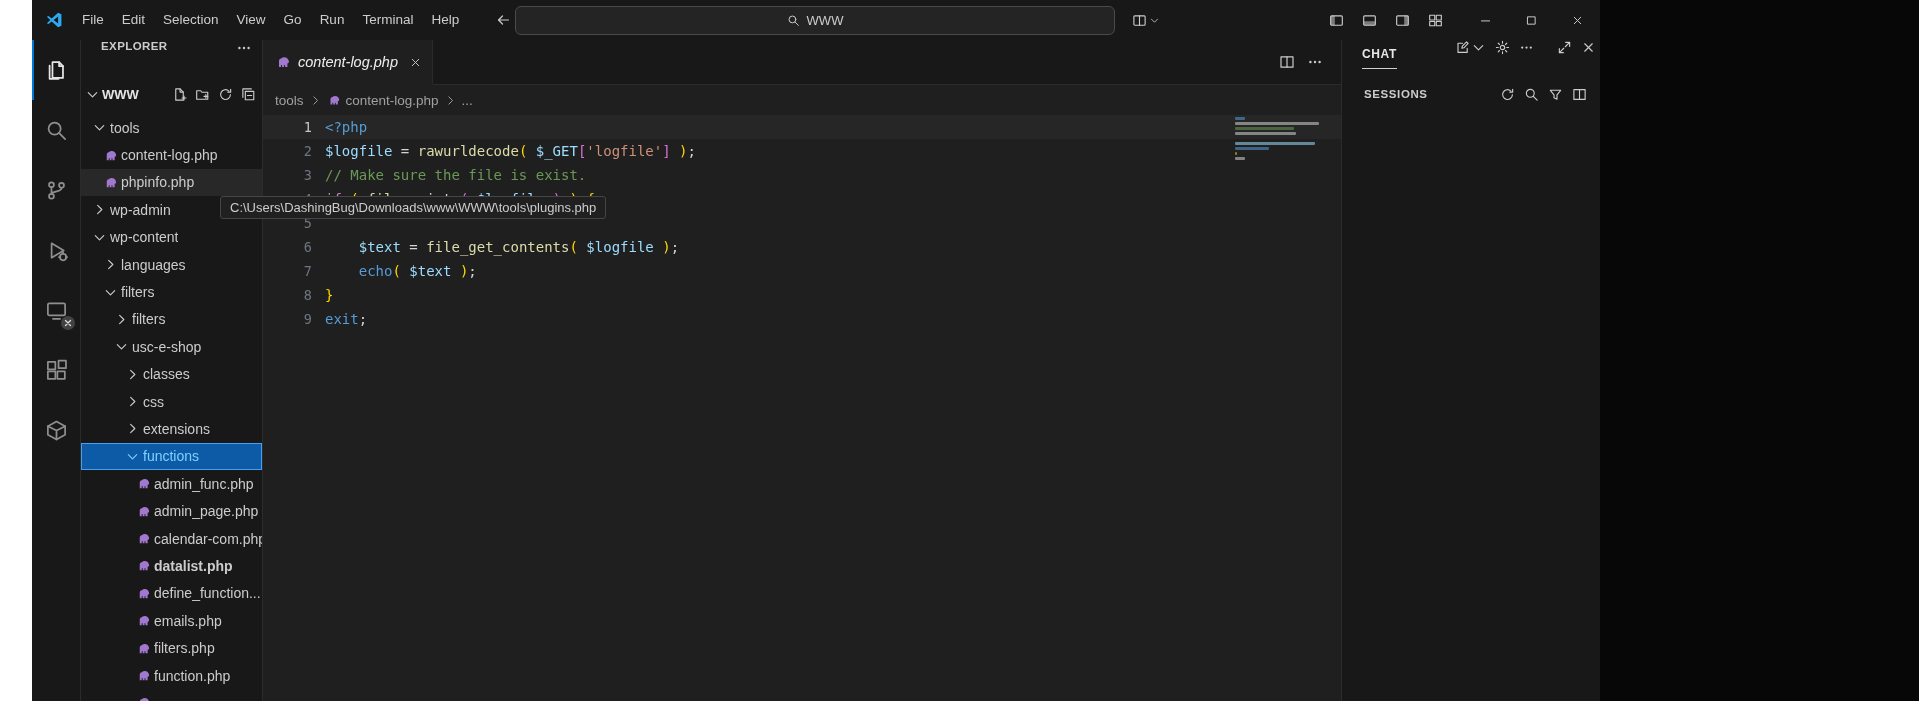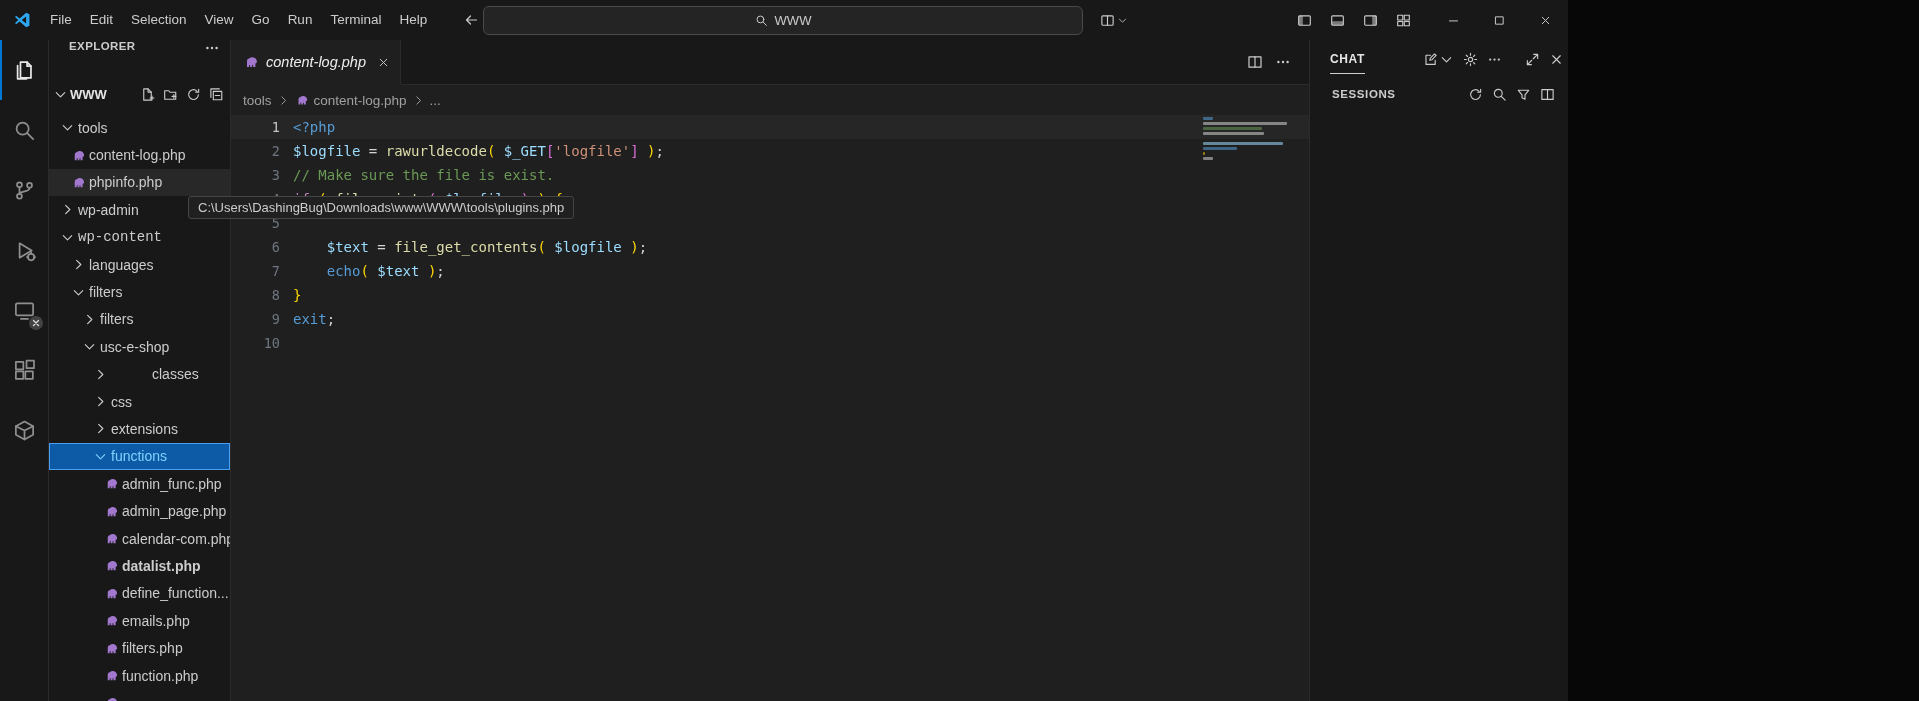--- a/index.html
+++ b/index.html
@@ -1,17 +1,17 @@
 <!DOCTYPE html>
 <html style="--bg-titlebar: #181818; --bg-sidebar: #181818; --bg-editor: #1f1f1f; --bg-chat: #181818; --bg-desktop: #070707; --border: #2b2b2b; --text: #cccccc; --icon: #8f8f8f; --icon-active: #e7e7e7; --accent: #0078d4; --selection-bg: #0d5aa7; --selection-border: #4aa0f0; --hover-bg: #282828; --tooltip-bg: #202020; --tooltip-border: #454545; --badge-bg: #424242; --line-number: #6e7681; --line-number-active: #c6c6c6; --command-bg: #242424; --command-border: #4a4a4a; --breadcrumb: #a0a0a0; --php-icon: #a277ce;"><head>
 <meta charset="utf-8">
 <style>
   html,body{margin:0;padding:0;width:1919px;height:701px;overflow:hidden;
     font-family:"Liberation Sans",sans-serif;-webkit-font-smoothing:antialiased;}
-  #screen{position:relative;width:1743px;height:701px;background:var(--bg-desktop);}
+  #screen{position:relative;width:1743px;height:701px;background:var(--bg-desktop);margin-left:32px;}
   #window{position:absolute;left:0;top:0;width:1568px;height:701px;background:var(--bg-titlebar);}
   .icon svg{display:block;width:16px;height:16px;}
 
   
   #titlebar{position:relative;height:40px;background:var(--bg-titlebar);
     border-bottom:1px solid var(--border);display:flex;align-items:center;color:var(--text);}
   #vscode-logo{margin:0 10px 0 13px;}
   #vscode-logo svg{width:18px;height:18px;}
   #menu-bar{display:flex;height:100%;align-items:center;}
   .menu-item{padding:0 9px;font-size:13.5px;line-height:40px;color:var(--text);cursor:default;}
@@ -88,21 +88,21 @@
   .code-line .ln{flex:0 0 49px;text-align:right;color:var(--line-number);font-size:13.5px;}
   .code-line .lt{margin-left:13px;}
   .code-line.current{background:rgba(255,255,255,.035);}
   .code-line.current .ln{color:var(--line-number-active);}
   #minimap{position:absolute;top:2px;right:14px;width:96px;}
   .mm-bar{height:3px;margin:0 0 2px 4px;border-radius:1px;opacity:.55;}
 
   
   #chat{width:258px;background:var(--bg-chat);border-left:1px solid var(--border);
     display:flex;flex-direction:column;color:var(--text);}
-  #chat-header{height:38px;display:flex;align-items:center;padding:0 4px 0 20px;}
+  #chat-header{height:38px;display:flex;align-items:flex-start;padding:0 4px 0 20px;}
   #chat-title{font-size:12px;font-weight:700;letter-spacing:.6px;color:#e7e7e7;
     border-bottom:1px solid #d0d0d0;padding-bottom:7px;margin-top:7px;}
   #chat-actions{margin-left:auto;display:flex;align-items:center;gap:9px;}
   #chat-actions .icon svg{width:15px;height:15px;}
   #chat-actions .gap{margin-left:14px;}
   .split-btn{display:flex;align-items:center;gap:1px;}
   .split-btn .chev svg{width:10px;height:10px;}
   #sessions-row{height:32px;display:flex;align-items:center;padding:0 13px 0 22px;}
   #sessions-title{font-size:11.5px;font-weight:700;letter-spacing:.6px;color:var(--text);}
   #sessions-actions{margin-left:auto;display:flex;align-items:center;gap:9px;}
@@ -378,21 +378,21 @@
               <span class="lbl">phpinfo.php</span>
             </div>
             <div class="tree-row" style="padding-left: 9px;">
               <span class="slot">
                 <svg viewBox="0 0 16 16" fill="none" stroke="currentColor" stroke-width="1.2" stroke-linecap="round" stroke-linejoin="round">
                   <path d="M6 3.5 10.5 8 6 12.5"></path>
                 </svg>
               </span>
               <span class="lbl">wp-admin</span>
             </div>
-            <div class="tree-row" style="padding-left: 9px; font-family: Liberation Mono, monospace;">
+            <div class="tree-row" style="padding-left: 9px;">
               <span class="slot">
                 <svg viewBox="0 0 16 16" fill="none" stroke="currentColor" stroke-width="1.2" stroke-linecap="round" stroke-linejoin="round">
                   <path d="M3.5 6l4.5 4.5L12.5 6"></path>
                 </svg>
               </span>
               <span class="lbl">wp-content</span>
             </div>
             <div class="tree-row" style="padding-left: 20px;">
               <span class="slot">
                 <svg viewBox="0 0 16 16" fill="none" stroke="currentColor" stroke-width="1.2" stroke-linecap="round" stroke-linejoin="round">
@@ -418,21 +418,21 @@
               <span class="lbl">filters</span>
             </div>
             <div class="tree-row" style="padding-left: 31px;">
               <span class="slot">
                 <svg viewBox="0 0 16 16" fill="none" stroke="currentColor" stroke-width="1.2" stroke-linecap="round" stroke-linejoin="round">
                   <path d="M3.5 6l4.5 4.5L12.5 6"></path>
                 </svg>
               </span>
               <span class="lbl">usc-e-shop</span>
             </div>
-            <div class="tree-row" style="padding-left: 42px; gap: 41px;">
+            <div class="tree-row" style="padding-left: 42px;">
               <span class="slot">
                 <svg viewBox="0 0 16 16" fill="none" stroke="currentColor" stroke-width="1.2" stroke-linecap="round" stroke-linejoin="round">
                   <path d="M6 3.5 10.5 8 6 12.5"></path>
                 </svg>
               </span>
               <span class="lbl">classes</span>
             </div>
             <div class="tree-row" style="padding-left: 42px;">
               <span class="slot">
                 <svg viewBox="0 0 16 16" fill="none" stroke="currentColor" stroke-width="1.2" stroke-linecap="round" stroke-linejoin="round">
@@ -587,21 +587,20 @@
           <div id="code-lines">
               <div class="code-line current"><span class="ln">1</span><span class="lt"><span style="color: rgb(86, 156, 214);">&lt;?php</span></span></div>
               <div class="code-line"><span class="ln">2</span><span class="lt"><span style="color: rgb(156, 220, 254);">$logfile</span><span style="color: rgb(212, 212, 212);"> = </span><span style="color: rgb(220, 220, 170);">rawurldecode</span><span style="color: rgb(255, 215, 0);">(</span><span style="color: rgb(212, 212, 212);"> </span><span style="color: rgb(156, 220, 254);">$_GET</span><span style="color: rgb(218, 112, 214);">[</span><span style="color: rgb(206, 145, 120);">'logfile'</span><span style="color: rgb(218, 112, 214);">]</span><span style="color: rgb(212, 212, 212);"> </span><span style="color: rgb(255, 215, 0);">)</span><span style="color: rgb(212, 212, 212);">;</span></span></div>
               <div class="code-line"><span class="ln">3</span><span class="lt"><span style="color: rgb(106, 153, 85);">// Make sure the file is exist.</span></span></div>
               <div class="code-line"><span class="ln">4</span><span class="lt"><span style="color: rgb(197, 134, 192);">if</span><span style="color: rgb(212, 212, 212);"> </span><span style="color: rgb(255, 215, 0);">(</span><span style="color: rgb(212, 212, 212);"> </span><span style="color: rgb(220, 220, 170);">file_exists</span><span style="color: rgb(218, 112, 214);">(</span><span style="color: rgb(212, 212, 212);"> </span><span style="color: rgb(156, 220, 254);">$logfile</span><span style="color: rgb(212, 212, 212);"> </span><span style="color: rgb(218, 112, 214);">)</span><span style="color: rgb(212, 212, 212);"> </span><span style="color: rgb(255, 215, 0);">)</span><span style="color: rgb(212, 212, 212);"> </span><span style="color: rgb(255, 215, 0);">{</span></span></div>
               <div class="code-line"><span class="ln">5</span><span class="lt"></span></div>
               <div class="code-line"><span class="ln">6</span><span class="lt"><span style="color: rgb(212, 212, 212);">    </span><span style="color: rgb(156, 220, 254);">$text</span><span style="color: rgb(212, 212, 212);"> = </span><span style="color: rgb(220, 220, 170);">file_get_contents</span><span style="color: rgb(255, 215, 0);">(</span><span style="color: rgb(212, 212, 212);"> </span><span style="color: rgb(156, 220, 254);">$logfile</span><span style="color: rgb(212, 212, 212);"> </span><span style="color: rgb(255, 215, 0);">)</span><span style="color: rgb(212, 212, 212);">;</span></span></div>
               <div class="code-line"><span class="ln">7</span><span class="lt"><span style="color: rgb(212, 212, 212);">    </span><span style="color: rgb(86, 156, 214);">echo</span><span style="color: rgb(255, 215, 0);">(</span><span style="color: rgb(212, 212, 212);"> </span><span style="color: rgb(156, 220, 254);">$text</span><span style="color: rgb(212, 212, 212);"> </span><span style="color: rgb(255, 215, 0);">)</span><span style="color: rgb(212, 212, 212);">;</span></span></div>
               <div class="code-line"><span class="ln">8</span><span class="lt"><span style="color: rgb(255, 215, 0);">}</span></span></div>
               <div class="code-line"><span class="ln">9</span><span class="lt"><span style="color: rgb(86, 156, 214);">exit</span><span style="color: rgb(212, 212, 212);">;</span></span></div>
-              <div class="code-line"><span class="ln">10</span><span class="lt"></span></div>
             </div>
           <div id="minimap">
               <div class="mm-bar" style="width: 10px; background: rgb(86, 156, 214);"></div>
               <div class="mm-bar" style="width: 84px; background: rgb(212, 212, 212);"></div>
               <div class="mm-bar" style="width: 59px; background: rgb(106, 153, 85);"></div>
               <div class="mm-bar" style="width: 61px; background: rgb(212, 212, 212);"></div>
               <div class="mm-bar" style="width: 0px; background: transparent;"></div>
               <div class="mm-bar" style="width: 80px; background: rgb(156, 220, 254);"></div>
               <div class="mm-bar" style="width: 34px; background: rgb(86, 156, 214);"></div>
               <div class="mm-bar" style="width: 2px; background: rgb(255, 215, 0);"></div>

